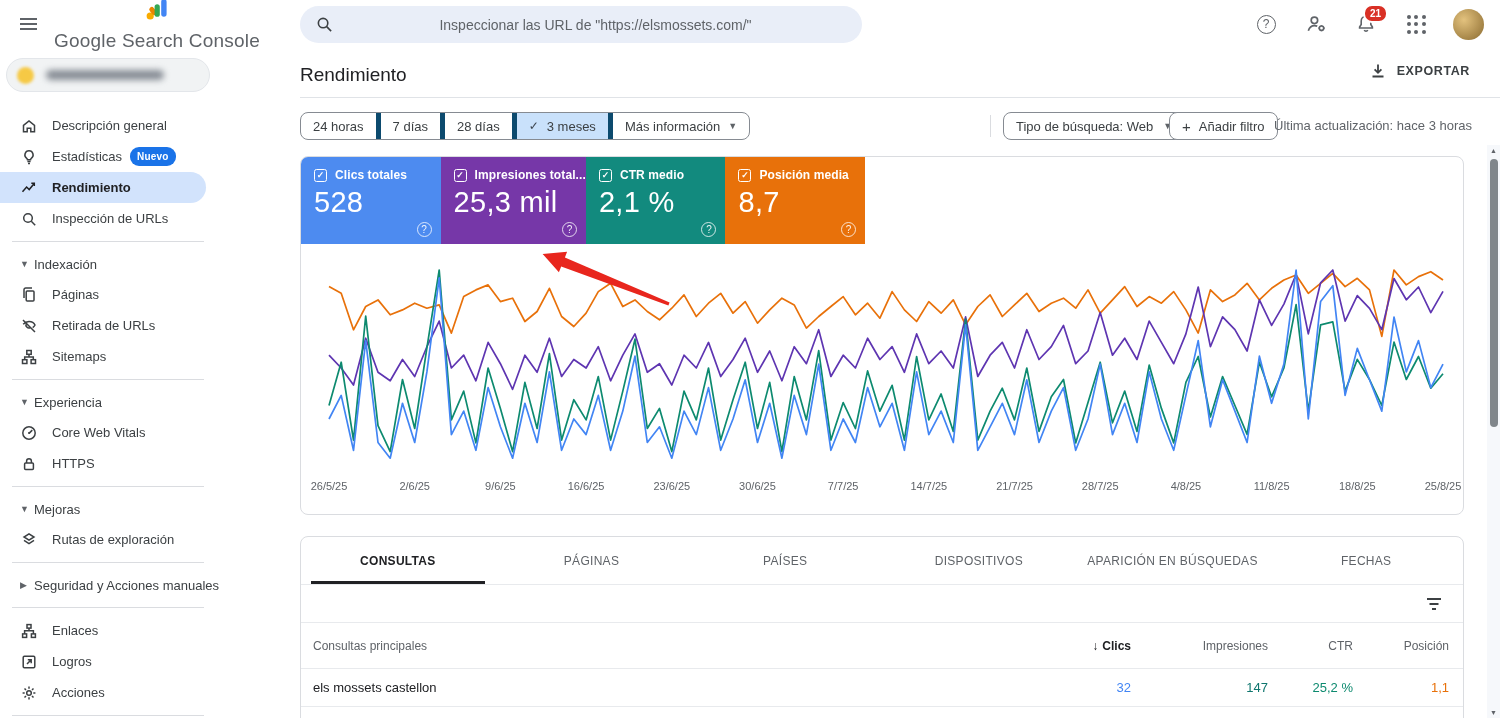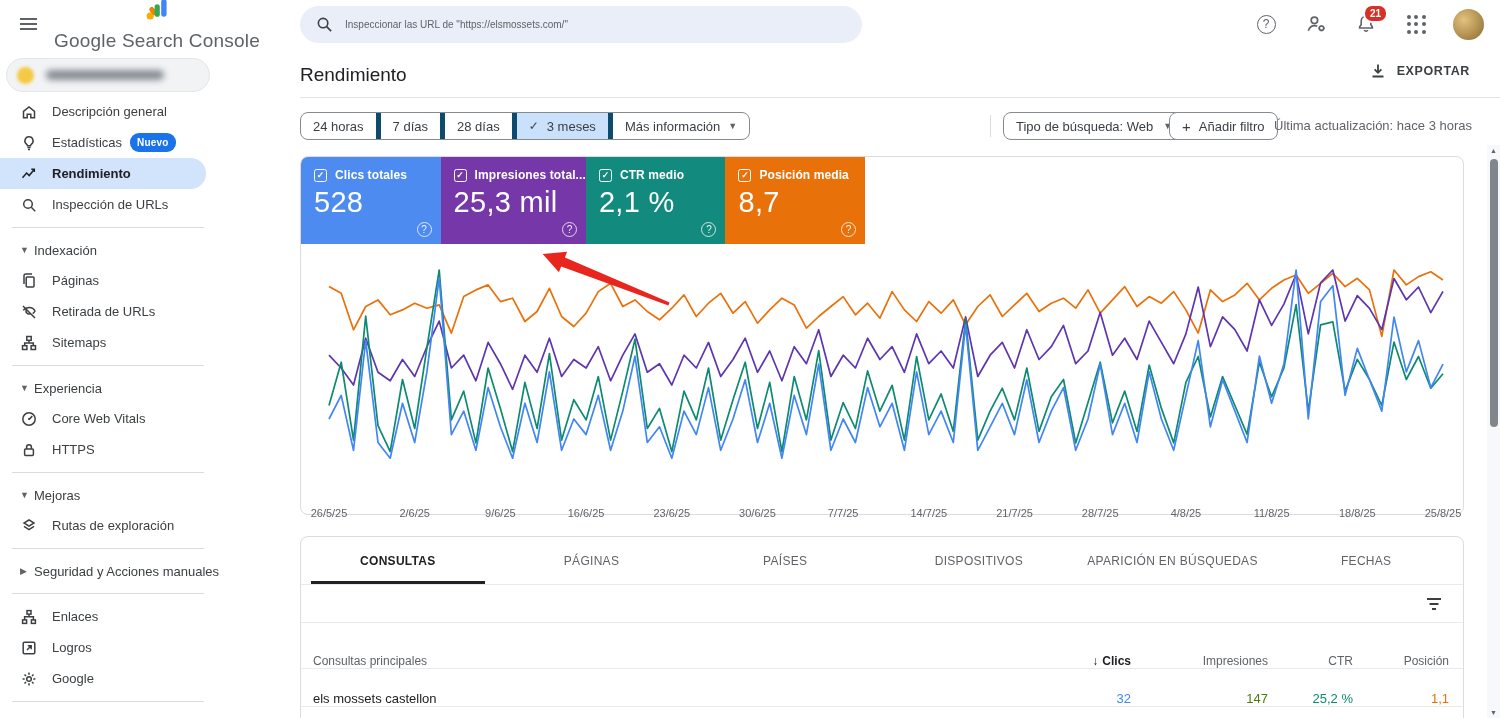--- a/index.html
+++ b/index.html
@@ -11,21 +11,21 @@
     display:flex; align-items:center; z-index:30; }
   .hamburger { width:40px; height:40px; margin-left:8px; border-radius:50%; display:flex;
     align-items:center; justify-content:center; flex-direction:column; gap:3px; cursor:pointer; }
   .hamburger i { display:block; width:17px; height:2px; background:#5f6368; }
   .logo-wrap { display:flex; align-items:center; gap:8px; margin-left:6px;flex-direction:column; }
   .product-name { font-size:19px; color:#5f6368; letter-spacing:.2px; white-space:nowrap; }
   .search-pill { position:absolute; left:300px; top:6px; width:562px; height:37px;
     background:#e9eef8; border-radius:19px; display:flex; align-items:center; padding:0 16px; }
   .search-pill svg { flex:0 0 auto; margin-right:12px; }
   .search-pill input { border:none; outline:none; background:transparent; width:100%;
-    font-size:10px; color:#3c4043; font-family:"Liberation Sans",sans-serif; }
+    font-size:14px; color:#3c4043; font-family:"Liberation Sans",sans-serif;text-align:center; }
   .search-pill input::placeholder { color:#5f6368; }
   .topbar-right { margin-left:auto; display:flex; align-items:center; gap:24px; padding-right:16px; }
   .tb-icon { position:relative; width:26px; height:26px; display:flex; align-items:center;
     justify-content:center; cursor:pointer; }
   .help-circle { width:19px; height:19px; border:1.8px solid #5f6368; border-radius:50%;
     color:#5f6368; font-size:12px; display:flex; align-items:center; justify-content:center; }
   .badge { position:absolute; top:-7px; right:-9px; background:#d93025; color:#fff;
     font-size:10px; font-weight:bold; border-radius:9px; padding:2px 5px; border:2px solid #fff; }
   .apps-grid { display:grid; grid-template-columns:repeat(3,4px); grid-template-rows:repeat(3,4px);
     gap:3.5px; }
@@ -36,21 +36,21 @@
   
   .sidebar { position:absolute; top:48px; left:0; bottom:0; width:300px; background:#fff;
     overflow:hidden; }
   .property-pill { margin:10px 0 0 6px; width:204px; height:34px; background:#f1f3f4;
     border:1px solid #e3e6ea; border-radius:17px; display:flex; align-items:center;
     padding:0 10px; cursor:pointer; }
   .property-dot { width:17px; height:17px; border-radius:50%; background:#f6c945;
     filter:blur(1.5px); flex:0 0 auto; }
   .property-blur { margin-left:12px; width:118px; height:10px; border-radius:5px;
     background:#878d95; filter:blur(3px); }
-  .nav { margin-top:4px; font-size:13px; color:#3c4043; }
+  .nav { margin-top:18px; font-size:13px; color:#3c4043; }
   .nav-item { height:31px; display:flex; align-items:center; padding-left:20px; cursor:pointer; }
   .nav-item .nicon { width:18px; height:18px; margin-right:14px; color:#3c4043; flex:0 0 auto; }
   .nav-item.selected { background:#d2e3fc; width:206px; border-radius:0 16px 16px 0;
     font-weight:bold; color:#202124; }
   .nav-item.selected .nicon { color:#202124; }
   .nav-badge { margin-left:8px; background:#1a73e8; color:#fff; font-size:10px;
     font-weight:bold; padding:4px 7px; border-radius:9px; letter-spacing:.2px; }
   .nav-header { height:30px; display:flex; align-items:center; padding-left:20px;
     cursor:pointer; color:#3c4043; }
   .nav-header .chev { font-size:9px; color:#5f6368; width:14px; }
@@ -96,47 +96,47 @@
   .m-label { font-size:12px; font-weight:bold; letter-spacing:.1px; white-space:nowrap;
     overflow:hidden; max-width:112px; }
   .m-value { font-size:29px; margin-top:4px; letter-spacing:.3px; }
   .m-help { position:absolute; right:9px; bottom:7px; width:15px; height:15px;
     border:1.4px solid rgba(255,255,255,.85); border-radius:50%; font-size:10px;
     display:flex; align-items:center; justify-content:center; opacity:.92; }
   .chart-area { position:relative; margin-top:14px; padding:0 18px 0 24px; }
   #perf-chart { display:block; width:1122px; height:212px; }
   .ticks { position:relative; height:24px; margin-top:8px; }
   .tick { position:absolute; top:2px; transform:translateX(-50%); font-size:11px; color:#5f6368;
-    white-space:nowrap;margin-top:27px; }
+    white-space:nowrap; }
 
   
   .arrow-overlay { position:absolute; inset:0; pointer-events:none; z-index:20; }
 
   
   .table-card { position:relative; margin-top:21px; width:1164px; height:200px;
     border:1px solid #dadce0; border-radius:8px 8px 0 0; background:#fff; overflow:hidden; }
   .tabs { display:flex; height:48px; border-bottom:1px solid #e8eaed; }
   .tab { flex:1; position:relative; display:flex; align-items:center; justify-content:center;
     font-size:12px; letter-spacing:.3px; color:#5f6368; cursor:pointer; white-space:nowrap; }
   .tab.active { color:#202124; font-weight:bold; }
   .tab.active::after { content:""; position:absolute; left:10px; right:10px; bottom:0;
     height:3px; background:#202124; }
   .tfilter-row { height:38px; display:flex; align-items:center; justify-content:flex-end;
     padding-right:20px; border-bottom:1px solid #e8eaed; }
-  .thead-row, .tbody-row { display:flex; align-items:flex-end; padding-left:12px; padding-right:14px; }
+  .thead-row, .tbody-row { display:flex; align-items:center; padding-left:12px; padding-right:14px; }
   .thead-row { height:46px; font-size:12px; color:#5f6368; border-bottom:1px solid #e8eaed; }
   .tbody-row { height:38px; font-size:13px; color:#202124; border-bottom:1px solid #e8eaed; }
   .col-name { flex:1; text-align:left; }
   .col-clics { width:130px; text-align:right; }
   .col-impresiones { width:137px; text-align:right; }
   .col-ctr { width:85px; text-align:right; }
   .col-posicion { width:96px; text-align:right; }
   .sorted { color:#202124; font-weight:bold; }
   .sort-arrow { font-size:12px; margin-right:4px; }
-  .v-clics { color:#4285f4; } .v-impresiones { color:#4d7c0f; }
+  .v-clics { color:#4285f4; } .v-impresiones { color:#0f766e; }
   .v-ctr { color:#0d8a6f; } .v-posicion { color:#e8710a; }
 
   
   .scrollbar { position:absolute; top:97px; right:0; bottom:0; width:13px; background:#f6f8fb; }
   .sb-arrow { position:absolute; left:0; width:13px; text-align:center; font-size:7px; color:#5f6368; }
   .sb-up { top:2px; } .sb-down { bottom:2px; }
   .sb-thumb { position:absolute; top:14px; left:2.5px; width:8px; height:268px;
     background:#80868b; border-radius:4px; cursor:pointer; }
 </style>
 </head>
@@ -314,21 +314,21 @@
           <rect x="3.2" y="3.2" width="11.6" height="11.6" rx="1.2"></rect>
           <path d="M7 11 11.2 6.8M7.8 6.8h3.4v3.4"></path>
         </svg>
         <span>Logros</span>
       </div>
       <div class="nav-item">
         <svg viewBox="0 0 18 18" fill="none" stroke="currentColor" stroke-width="1.5" class="nicon">
           <circle cx="9" cy="9" r="2.3"></circle>
           <path d="M9 2.6v2.1M9 13.3v2.1M2.6 9h2.1M13.3 9h2.1M4.5 4.5l1.5 1.5M12 12l1.5 1.5M13.5 4.5 12 6M6 12l-1.5 1.5"></path>
         </svg>
-        <span>Google</span>
+        <span>Acciones</span>
       </div>
       <div class="nav-divider"></div>
     </div>
 </div>
 
 <div class="main">
 
   <div class="title-row">
     <div class="page-title">Rendimiento</div>
     <div class="export-btn">

